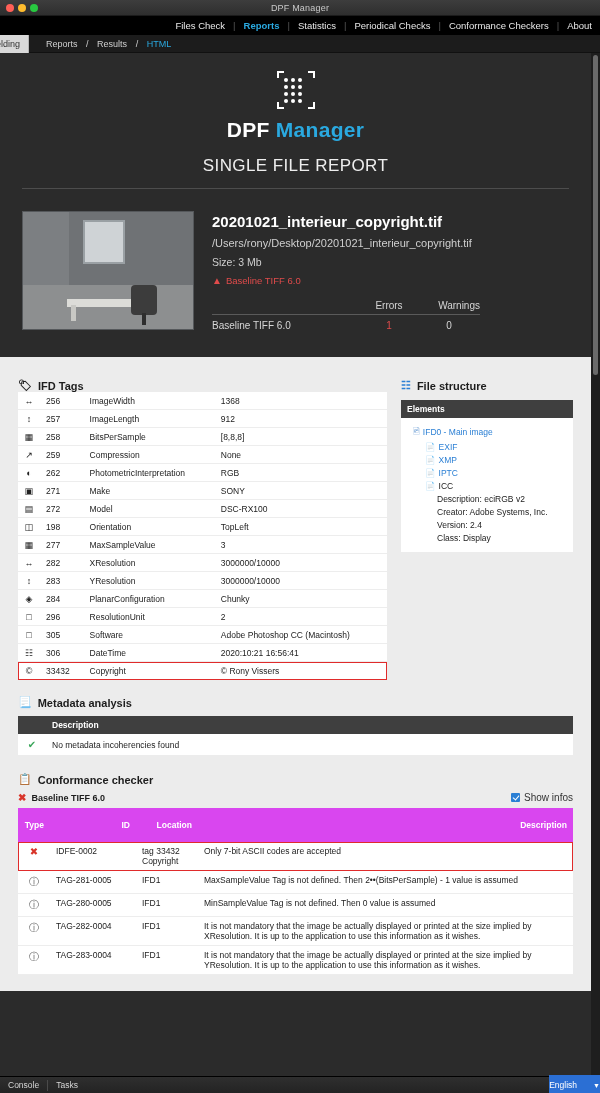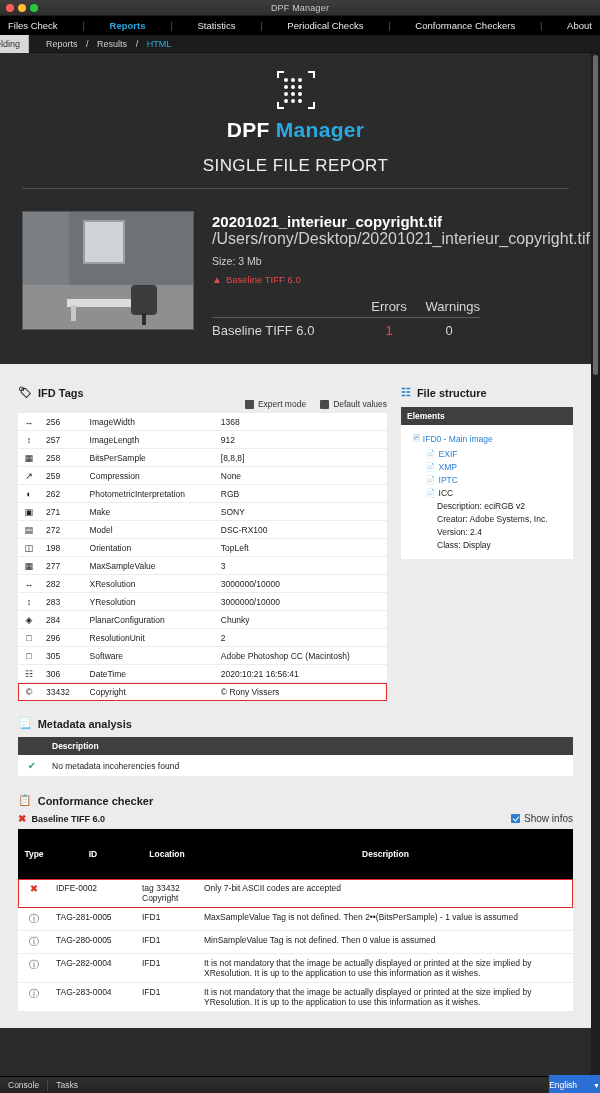--- a/index.html
+++ b/index.html
@@ -25,21 +25,21 @@
   .dot { width:8px; height:8px; border-radius:50%; }
   .dot.red{background:#ff5f57;} .dot.yellow{background:#febc2e;} .dot.green{background:#28c840;}
   .titlebar .wtitle {
     position:absolute; left:0; right:0; text-align:center;
     font-size:9px; color:#c9c9c9; letter-spacing:.2px;
   }
 
   
   .menubar {
     height: 19px; background:#000;
-    display:flex; align-items:center; justify-content:space-between;
+    display:flex; align-items:center; justify-content:flex-end;
     gap:0px; font-size:9.5px;
   }
   .menubar .mi { padding:0 8px; color:#e8e8e8; white-space:nowrap; }
   .menubar .mi.active { color:#2aa9e0; font-weight:bold; }
   .menubar .sep { color:#555; }
 
   
   .crumbbar {
     height: 18px; background:#1c1c1c;
     display:flex; align-items:center; font-size:9px;
@@ -89,26 +89,26 @@
   .thumb .floor{position:absolute;left:0;bottom:0;width:100%;height:44px;background:#8d8f90;}
   .thumb .wallL{position:absolute;left:0;top:0;width:46px;height:100%;background:#7c7f82;}
   .thumb .win{position:absolute;left:60px;top:8px;width:42px;height:44px;background:#cfd3d6;border:2px solid #9aa0a4;}
   .thumb .desk{position:absolute;left:44px;bottom:22px;width:76px;height:8px;background:#dcdcd8;}
   .thumb .desk2{position:absolute;left:48px;bottom:8px;width:5px;height:16px;background:#c8c8c4;}
   .thumb .chair{position:absolute;left:108px;bottom:14px;width:26px;height:30px;background:#3c3c3c;border-radius:4px;}
   .thumb .chairleg{position:absolute;left:119px;bottom:4px;width:4px;height:12px;background:#2e2e2e;}
 
   .finfo { padding-top:2px; }
   .fname { font-size:15px; font-weight:bold; color:#fff; }
-  .fpath { font-size:16px; color:#cfcfcf; }
+  .fpath { font-size:11px; color:#cfcfcf; margin-top:7px;}
   .fsize { font-size:10.5px; color:#cfcfcf; margin-top:7px;}
   .fstd { font-size:9.5px; color:#e04b4b; margin-top:7px; display:flex; align-items:center; gap:4px;}
   .warnglyph{color:#e04b4b;font-size:10px;}
 
-  .minitable { margin-top:14px; width:268px; font-size:13px; color:#d6d6d6;}
+  .minitable { margin-top:14px; width:268px; font-size:10px; color:#d6d6d6;}
   .minitable .hrow { display:flex; border-bottom:1px solid #5a5a5a; padding-bottom:3px;}
   .minitable .hrow .c1{flex:1;}
   .minitable .hrow .c2{width:58px;text-align:center;}
   .minitable .hrow .c3{width:62px;text-align:right;}
   .minitable .drow { display:flex; padding-top:5px;}
   .minitable .drow .c1{flex:1;}
   .minitable .drow .c2{width:58px;text-align:center;color:#e04b4b;}
   .minitable .drow .c3{width:62px;text-align:center;color:#d6d6d6;}
 
   
@@ -150,21 +150,21 @@
   .md-table th{background:#3f3f3f;color:#fff;text-align:left;padding:4px 6px;font-weight:bold;}
   .md-table td{background:#fff;padding:5px 6px;color:#222;}
   .okdot{ color:#3aa65a; font-size:10px;}
 
   .cc-head { display:flex; align-items:center; justify-content:space-between; margin-top:6px;}
   .cc-left { display:flex; align-items:center; gap:5px; font-size:9px; font-weight:bold; color:#1d1d1d;}
   .errdot{ color:#d8352a; font-size:10px;}
   .cc-right { display:flex; align-items:center; gap:4px; font-size:10px; color:#333;}
 
   table.cc { width:100%; border-collapse:collapse; font-size:8.5px; margin-top:5px;}
-  table.cc th{background:#000000;color:#fff;text-align:center;padding:20px 6px;font-weight:bold;}
+  table.cc th{background:#d946ef;color:#fff;text-align:right;padding:12px 6px;font-weight:bold;}
   table.cc td{background:#fff;padding:4px 6px;color:#222;border-bottom:1px solid #ededed;vertical-align:top;}
   .ccType{width:32px;text-align:center;}
   .ccId{width:86px;}
   .ccLoc{width:62px;}
   .icn-err{color:#d8352a;font-size:10px;}
   .icn-info{color:#555;font-size:10px;}
 
   .backbar { background:#2b2b2b; padding:12px 0 14px 0; display:flex; justify-content:center; }
   .backbtn {
     background:#2aa9e0; color:#fff; border:0; font-size:10px;
@@ -295,30 +295,20 @@
 
     <div class="light">
 
       <div class="twocol">
 
         <div class="col-left">
           <div class="seclabel">
             <span class="sicon">🏷</span>
             <span>IFD Tags</span>
           </div>
-          <div class="modes">
-            <label>
-              <span class="cbx"></span>
-              <span>Expert mode</span>
-            </label>
-            <label>
-              <span class="cbx"></span>
-              <span>Default values</span>
-            </label>
-          </div>
 
           <table class="grid">
             <tbody>
             <tr>
                   <td class="cIcon">↔</td>
                   <td>256</td>
                   <td>ImageWidth</td>
                   <td>1368</td>
                 </tr>
             <tr>

